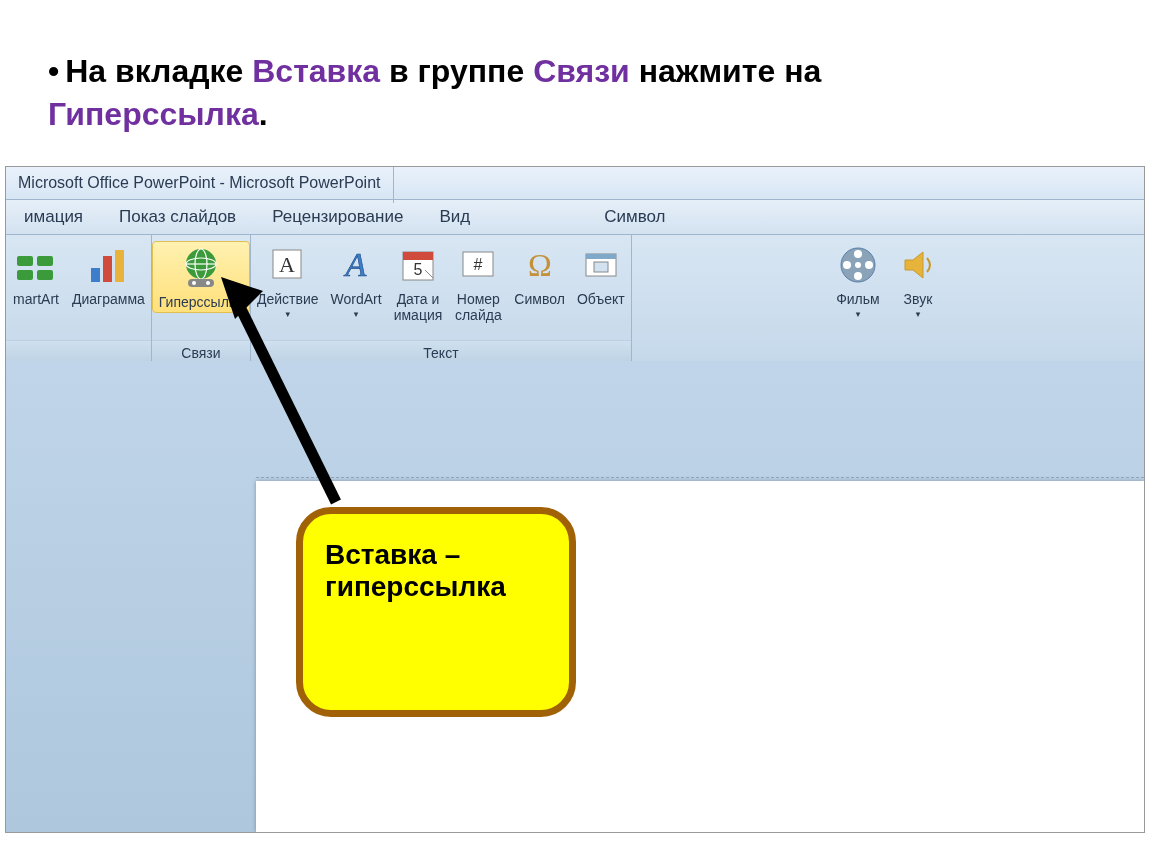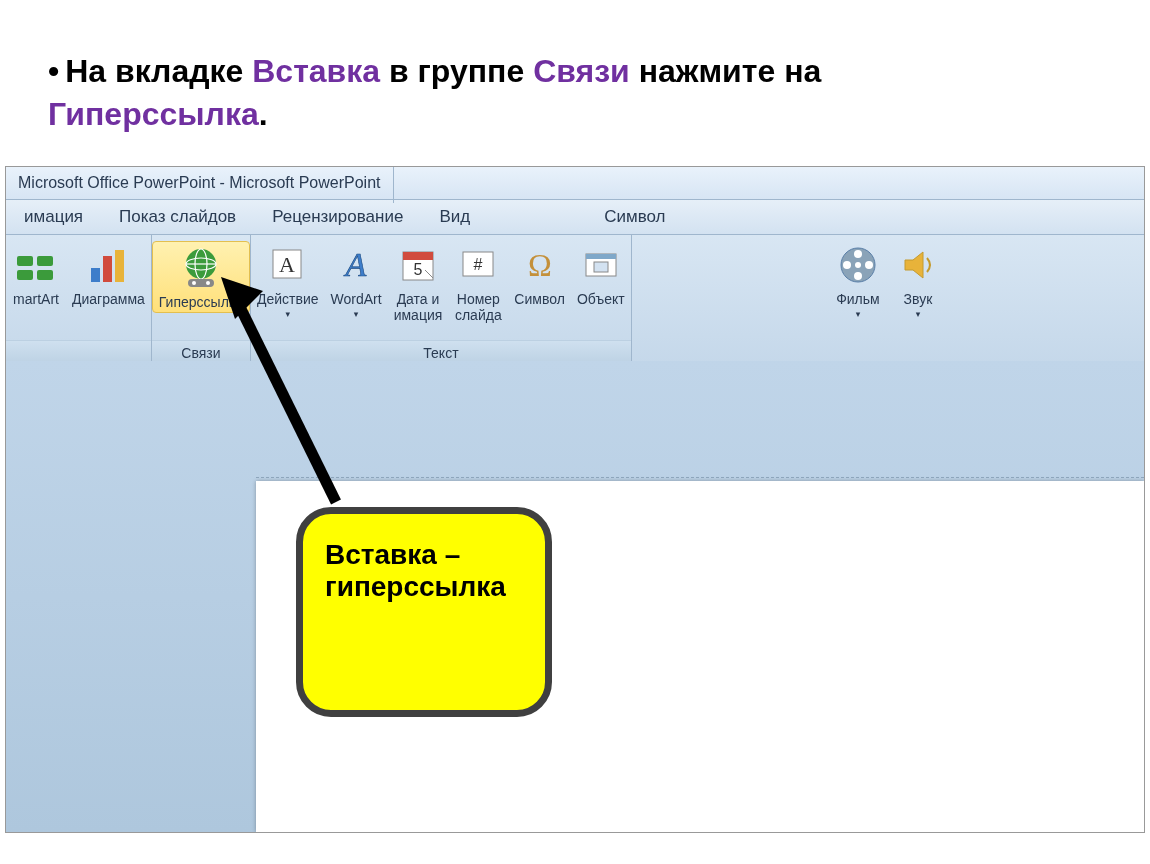--- a/index.html
+++ b/index.html
@@ -128,24 +128,24 @@
     top: 116px;
     left: 250px; right:0;
     height: 2px;
     border-top: 1px dashed #8fa7be;
   }
 
   .callout-box {
     position: absolute;
     left: 290px;
     top: 340px;
-    width: 256px;
+    width: 280px;
     height: 210px;
     background: #ffff00;
-    border: 7px solid #404040;
+    border: 7px solid #a16207;
     border-radius: 35px;
     padding: 25px 22px;
     box-sizing: border-box;
     font-size: 28px;
     font-weight: bold;
     color: #000;
   }
 
   
   .arrow {

